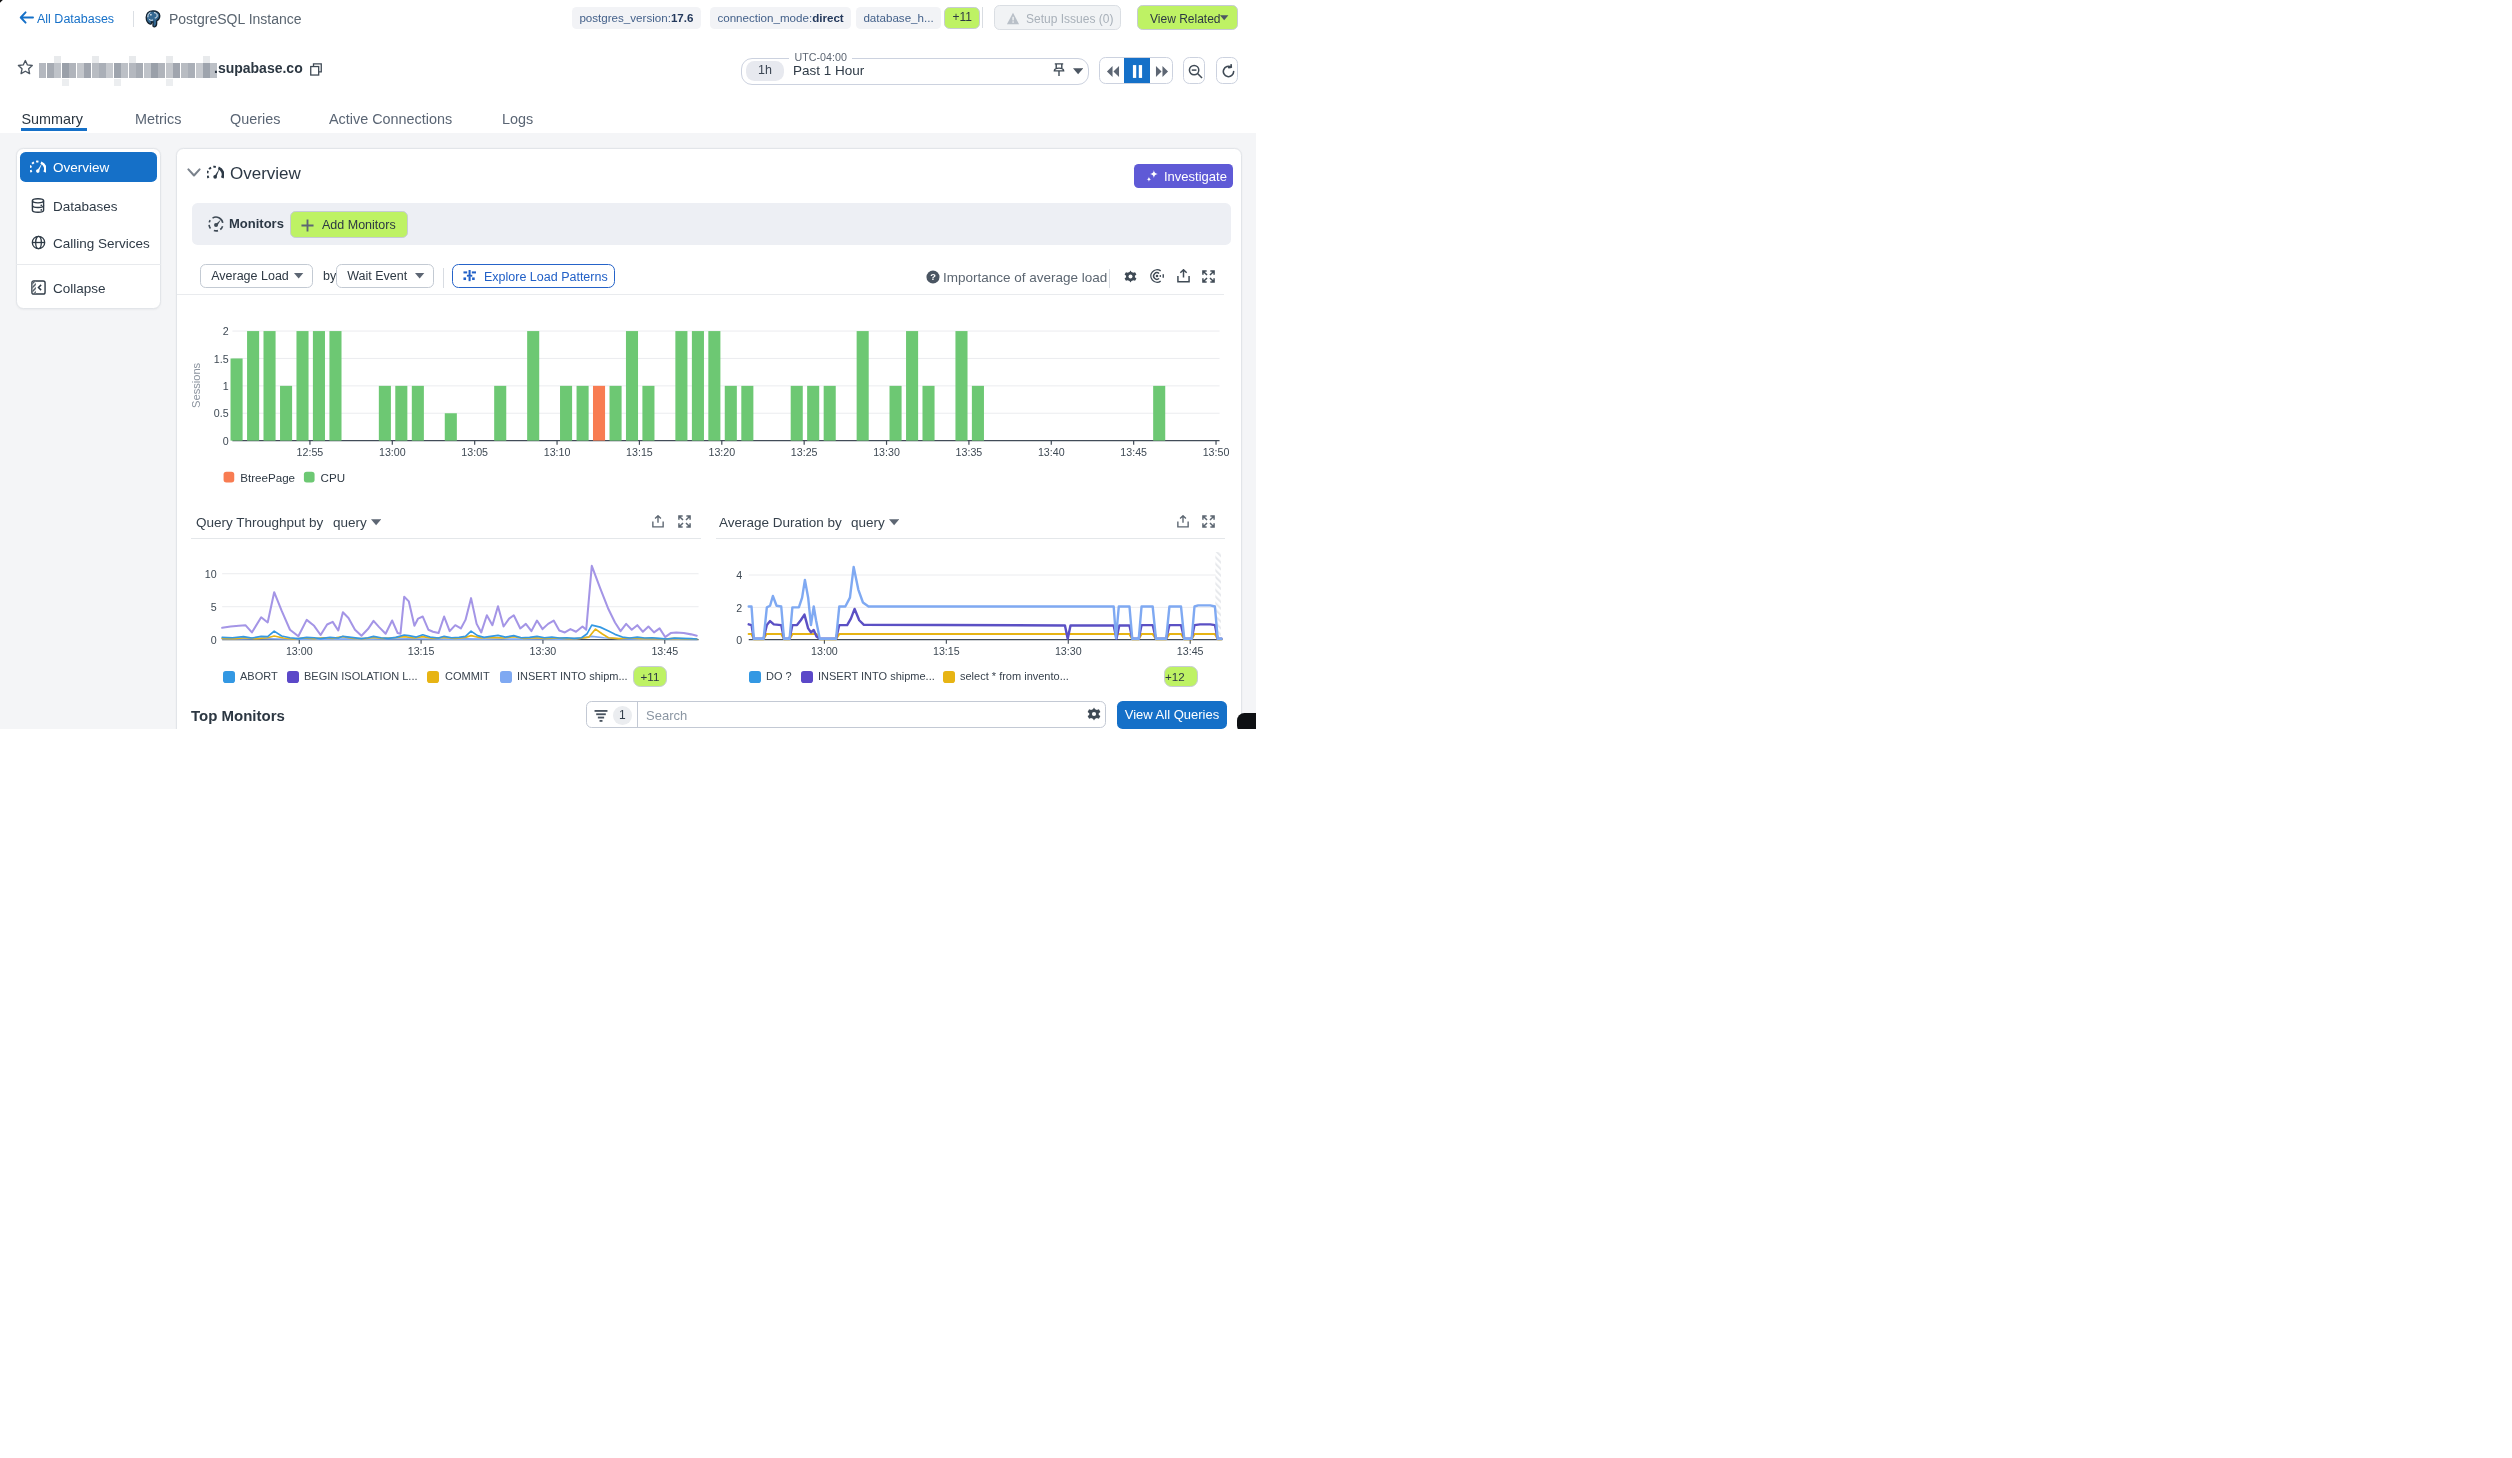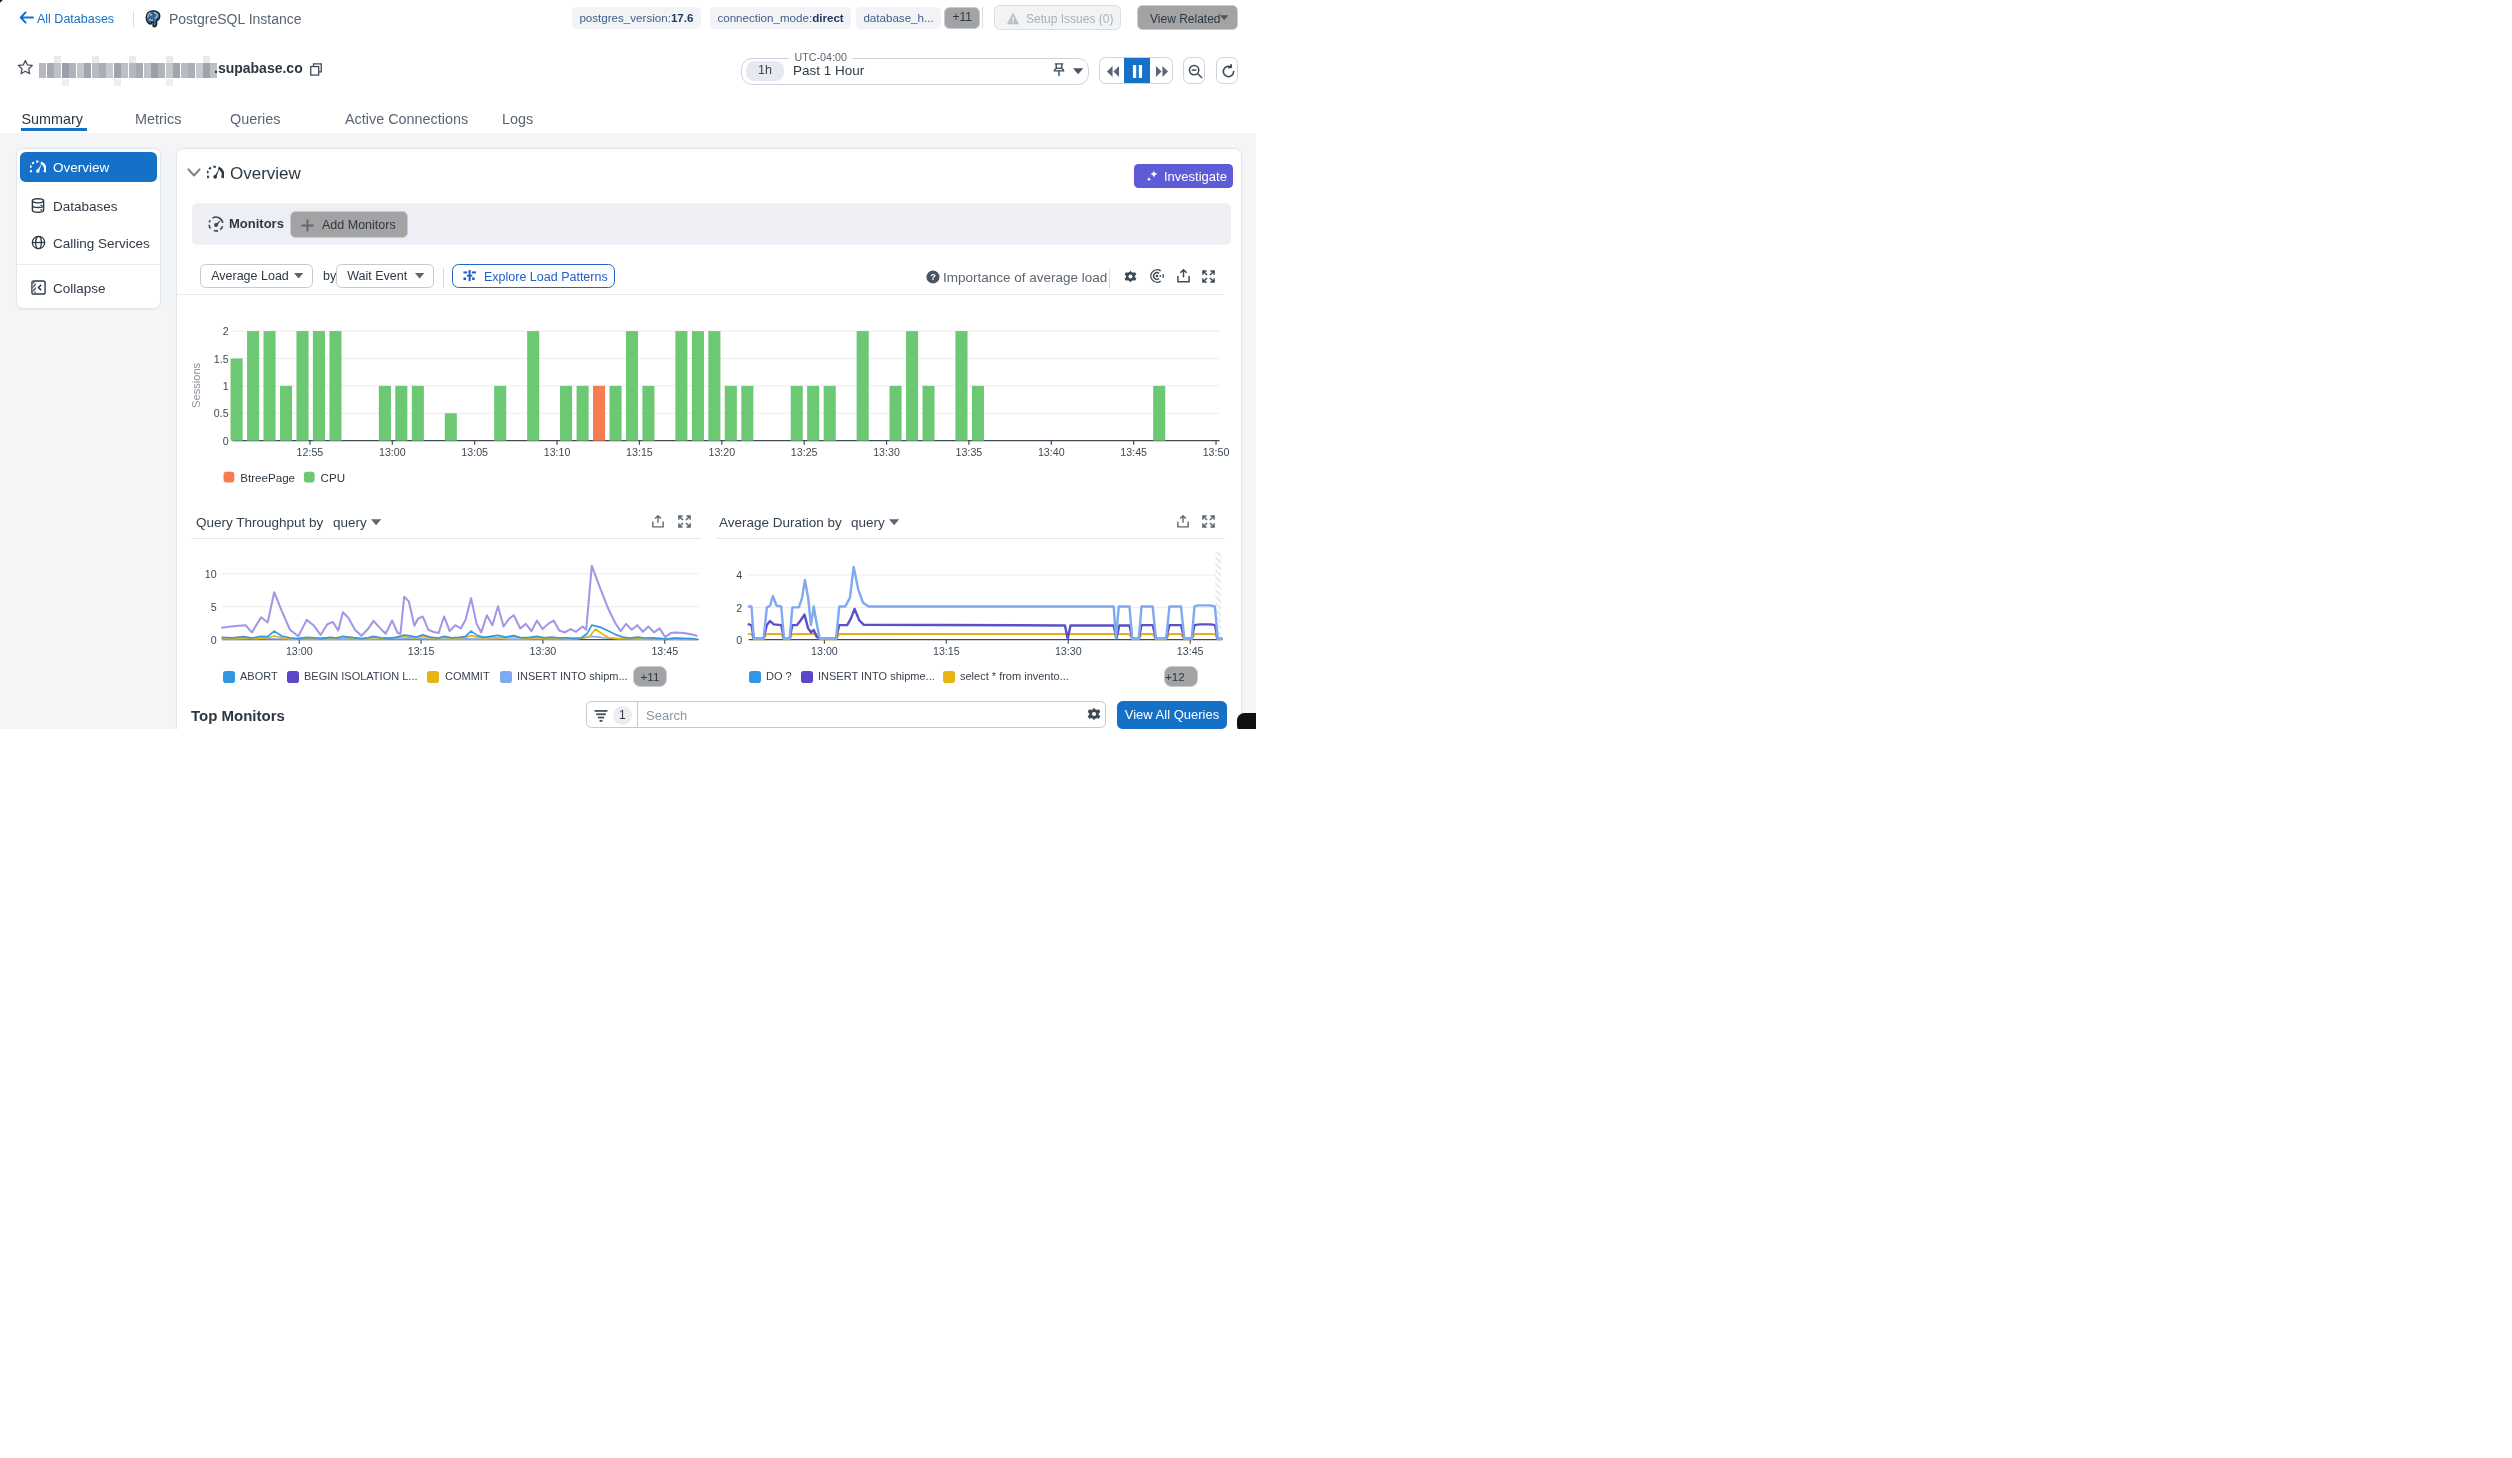--- a/index.html
+++ b/index.html
@@ -1,20 +1,20 @@
 <!DOCTYPE html>
 <html style="font-size:15px"><head><meta charset="utf-8"><style>
 *{margin:0;padding:0;box-sizing:border-box;}
 html,body{width:1256px;height:729px;overflow:hidden;}
 body{font-family:"Liberation Sans",sans-serif;background:#fff;position:relative;}
 .abs{position:absolute;}
 .chip{position:absolute;top:7.4px;height:21.4px;background:#f2f3f6;border-radius:4.6px;
  font-size:11.6px;line-height:21.4px;padding:0 7.4px;color:#44618a;white-space:nowrap;}
 .chip b{color:#24395c;font-weight:700;}
-.btn{position:absolute;background:#a3a3a3;border:0.9px solid #c6ccd4;border-radius:5.6px;
+.btn{position:absolute;background:#bef264;border:0.9px solid #c6ccd4;border-radius:5.6px;
  font-size:12px;color:#2d3843;}
 .sel{position:absolute;top:264px;height:24px;background:#fff;border:0.9px solid #c3cad3;
  border-radius:5.6px;font-size:12.5px;color:#2d3843;line-height:23px;padding-left:10.2px;}
 .sel svg{position:absolute;right:8.4px;top:8.4px;}
 svg{display:block;}
 </style></head><body>
 <div class="abs" style="left:0;top:0;width:2.8px;height:2.8px;background:#111;clip-path:polygon(0 0,100% 0,0 100%);"></div>
 <div class="abs" style="left:18.6px;top:11px;">
 <svg width="15" height="13" viewBox="0 0 16 14">
       <path d="M7 1.5 L1.8 7 L7 12.5 M2.3 7 H15" stroke="#1570c8" stroke-width="2.1" fill="none" stroke-linecap="round" stroke-linejoin="round"></path>
@@ -132,21 +132,21 @@
     </svg>
   </div>
 <div class="abs" style="left:1216px;top:57px;width:22px;height:27px;background:#fff;border:0.9px solid #ccd2df;border-radius:6.5px;">
 <svg class="abs" style="left:3.7px;top:5.6px;" width="15" height="15" viewBox="0 0 16 16">
       <path d="M13.5 8 A5.5 5.5 0 1 1 11 3.4 M11 3.4 L10.8 0.8 M11 3.4 L8.3 3.9" stroke="#3f4a55" stroke-width="1.7" fill="none" stroke-linecap="round"></path>
     </svg>
   </div>
 <div class="abs" style="left:21.4px;top:111px;font-size:14.4px;color:#2c3742;">Summary</div>
 <div class="abs" style="left:135px;top:111px;font-size:14.4px;color:#5a6574;">Metrics</div>
 <div class="abs" style="left:230px;top:111px;font-size:14.4px;color:#5a6574;">Queries</div>
-<div class="abs" style="left:329px;top:111px;font-size:14.4px;color:#5a6574;margin-left:16px;">Active Connections</div>
+<div class="abs" style="left:329px;top:111px;font-size:14.4px;color:#5a6574;">Active Connections</div>
 <div class="abs" style="left:502px;top:111px;font-size:14.4px;color:#5a6574;">Logs</div>
 <div class="abs" style="left:21px;top:128px;width:66px;height:3.3px;background:#1570c8;"></div>
 <div class="abs" style="left:0;top:133px;width:1256px;height:596px;background:#f4f5f7;"></div>
 <div class="abs" style="left:16px;top:148px;width:145px;height:161px;background:#fff;border:0.9px solid #e2e5e9;border-radius:7.4px;box-shadow:0 0.9px 1.9px rgba(30,40,60,.05);"></div>
 <div class="abs" style="left:20px;top:152px;width:137px;height:30px;background:#1570c8;border-radius:5.6px;"></div>
 <div class="abs" style="left:30px;top:160px;">
     <svg width="16" height="14" viewBox="0 0 17 15">
       <g stroke="#fff" fill="none">
         <path d="M1.6 13 A7.2 7.2 0 0 1 9.3 1.9" stroke-width="2.1" stroke-dasharray="2.5 2.3"></path>
         <path d="M11.6 2.8 A7.2 7.2 0 0 1 15.5 13" stroke-width="2.8"></path>

